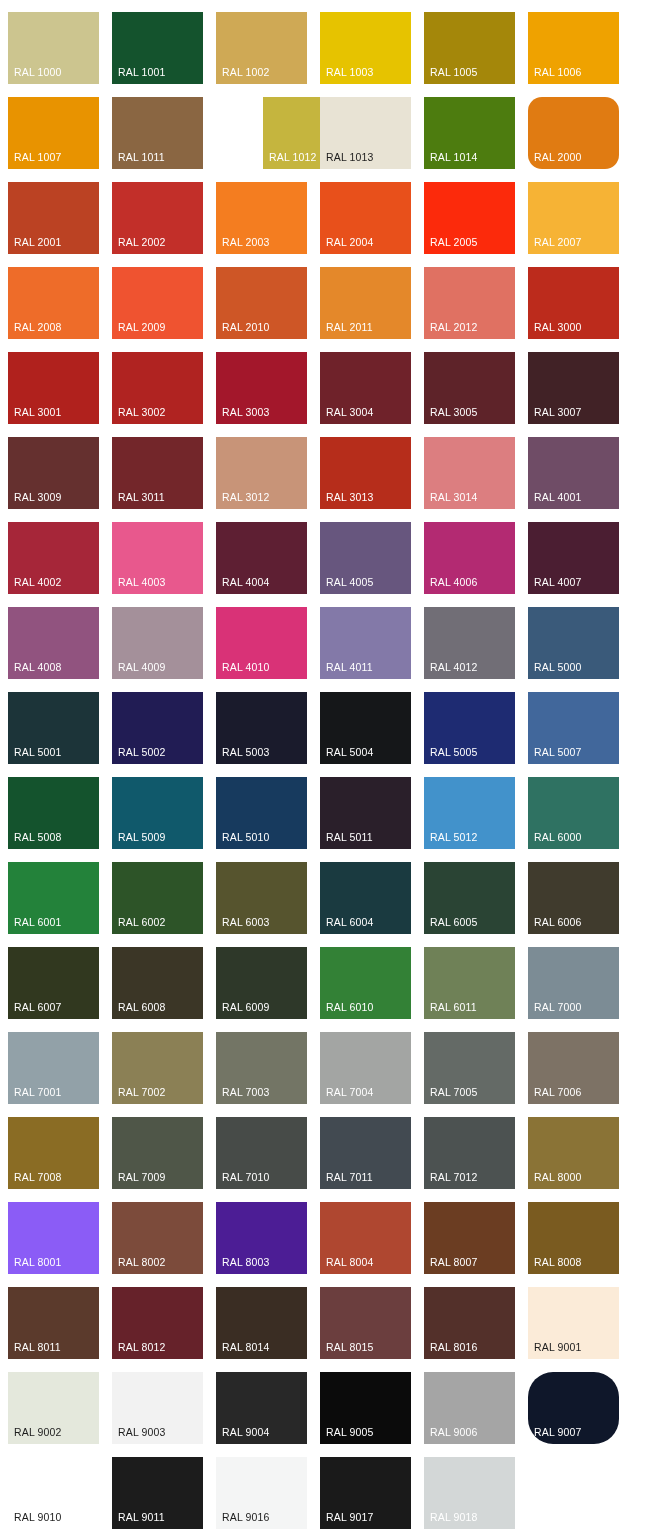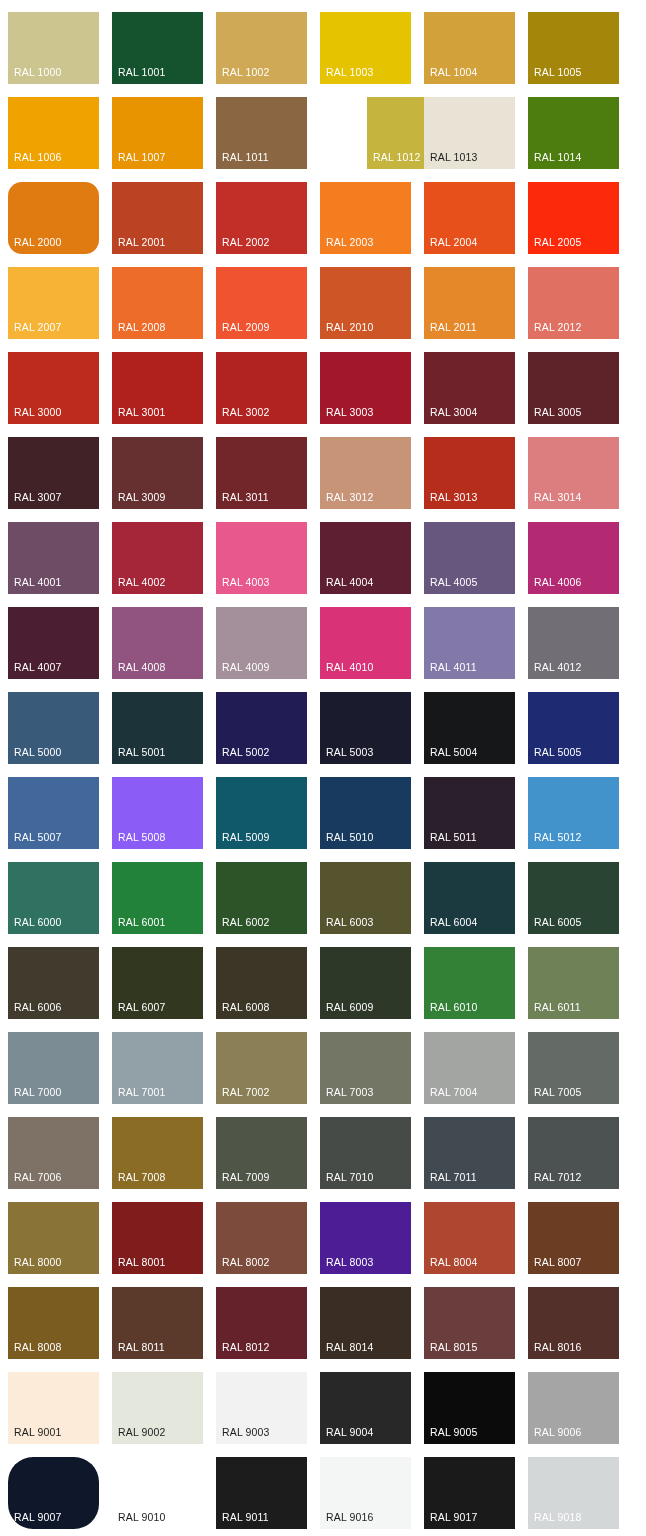--- a/index.html
+++ b/index.html
@@ -77,23 +77,20 @@
       </div>
       <div class="swatch light-text" style="background-color: #14532d;">
         <span class="swatch-label">RAL 1001</span>
       </div>
       <div class="swatch light-text" style="background-color: rgb(207, 169, 85);">
         <span class="swatch-label">RAL 1002</span>
       </div>
       <div class="swatch light-text" style="background-color: rgb(230, 195, 0);">
         <span class="swatch-label">RAL 1003</span>
       </div>
-      <div class="swatch light-text" style="background-color: rgb(210, 161, 58);">
-        <span class="swatch-label">RAL 1004</span>
-      </div>
       <div class="swatch light-text" style="background-color: rgb(164, 135, 10);">
         <span class="swatch-label">RAL 1005</span>
       </div>
       <div class="swatch light-text" style="background-color: rgb(239, 162, 0);">
         <span class="swatch-label">RAL 1006</span>
       </div>
       <div class="swatch light-text" style="background-color: rgb(232, 147, 0);">
         <span class="swatch-label">RAL 1007</span>
       </div>
       <div class="swatch light-text" style="background-color: rgb(138, 102, 66);">
@@ -230,21 +227,21 @@
       </div>
       <div class="swatch light-text" style="background-color: rgb(21, 23, 25);">
         <span class="swatch-label">RAL 5004</span>
       </div>
       <div class="swatch light-text" style="background-color: rgb(30, 43, 114);">
         <span class="swatch-label">RAL 5005</span>
       </div>
       <div class="swatch light-text" style="background-color: rgb(65, 103, 155);">
         <span class="swatch-label">RAL 5007</span>
       </div>
-      <div class="swatch light-text" style="background-color: #8b5cf6;">
+      <div class="swatch light-text" style="background-color: #14532d;">
         <span class="swatch-label">RAL 5008</span>
       </div>
       <div class="swatch light-text" style="background-color: rgb(16, 89, 107);">
         <span class="swatch-label">RAL 5009</span>
       </div>
       <div class="swatch light-text" style="background-color: rgb(23, 58, 94);">
         <span class="swatch-label">RAL 5010</span>
       </div>
       <div class="swatch light-text" style="background-color: rgb(42, 31, 42);">
         <span class="swatch-label">RAL 5011</span>
@@ -320,21 +317,21 @@
       </div>
       <div class="swatch light-text" style="background-color: rgb(66, 74, 81);">
         <span class="swatch-label">RAL 7011</span>
       </div>
       <div class="swatch light-text" style="background-color: rgb(76, 82, 81);">
         <span class="swatch-label">RAL 7012</span>
       </div>
       <div class="swatch light-text" style="background-color: rgb(138, 115, 54);">
         <span class="swatch-label">RAL 8000</span>
       </div>
-      <div class="swatch light-text" style="background-color: #7f1d1d;">
+      <div class="swatch light-text" style="background-color: #8b5cf6;">
         <span class="swatch-label">RAL 8001</span>
       </div>
       <div class="swatch light-text" style="background-color: rgb(124, 75, 59);">
         <span class="swatch-label">RAL 8002</span>
       </div>
       <div class="swatch light-text" style="background-color: #4c1d95;">
         <span class="swatch-label">RAL 8003</span>
       </div>
       <div class="swatch light-text" style="background-color: rgb(175, 71, 48);">
         <span class="swatch-label">RAL 8004</span>

